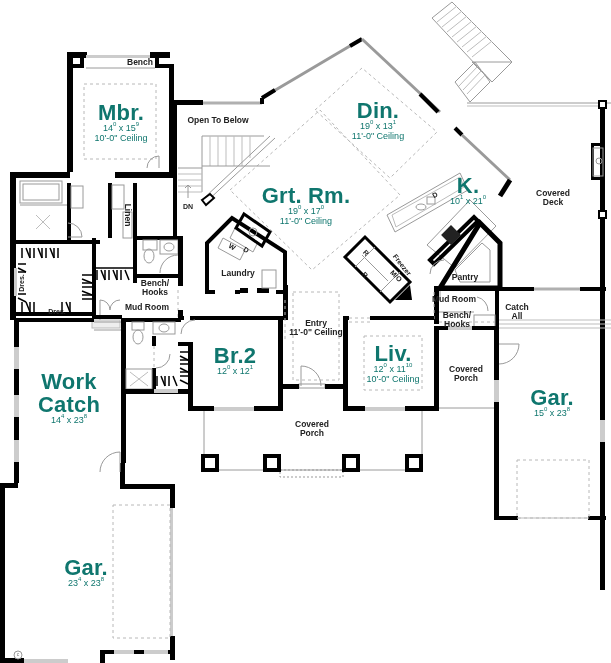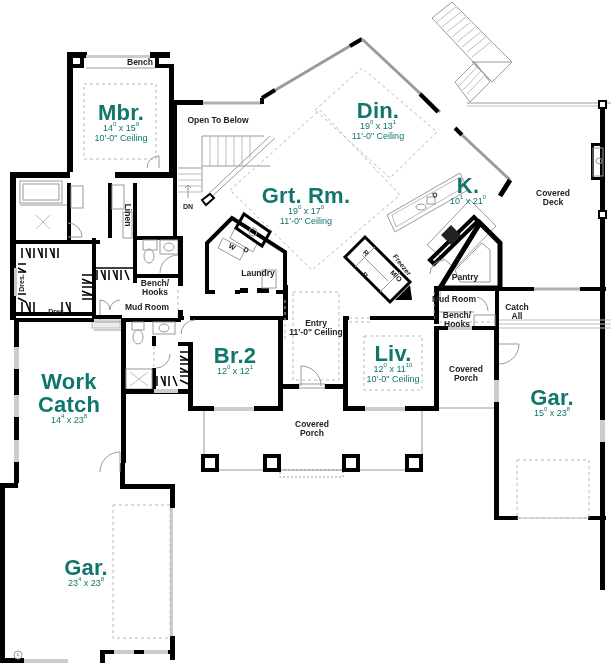--- a/index.html
+++ b/index.html
@@ -413,21 +413,21 @@
   <div class="big">K.</div>
   <div class="dim"><span>10</span><span class="sup">1</span> x <span>21</span><span class="sup">0</span></div>
 </div>
 
 <div class="lbl small" style="left:553px;top:198px;">
   <div>Covered</div>
     <div>Deck</div>
 </div>
 
 <div class="lbl tiny" style="left:435px;top:195px;transform:translate(-50%,-50%) rotate(-30deg);">D</div>
-<div class="lbl small" style="left:238px;top:273px;margin-left:20px;">Laundry</div>
+<div class="lbl small" style="left:238px;top:273px;">Laundry</div>
 <div class="lbl tiny" style="left:232px;top:247px;transform:translate(-50%,-50%) rotate(30deg);">W</div>
 <div class="lbl tiny" style="left:246px;top:250px;transform:translate(-50%,-50%) rotate(30deg);">D</div>
 <div class="lbl small" style="left:128px;top:215px;transform:translate(-50%,-50%) rotate(90deg);">Linen</div>
 
 <div class="lbl tiny" style="left:366px;top:253px;transform:translate(-50%,-50%) rotate(45deg);">R</div>
 <div class="lbl tiny" style="left:365px;top:275px;transform:translate(-50%,-50%) rotate(45deg);">R</div>
 <div class="lbl tiny" style="left:402px;top:265px;transform:translate(-50%,-50%) rotate(52deg);">Freezer</div>
 <div class="lbl tiny" style="left:396px;top:276px;transform:translate(-50%,-50%) rotate(45deg);">M/O</div>
 <div class="lbl small" style="left:465px;top:277px;">Pantry</div>
 

